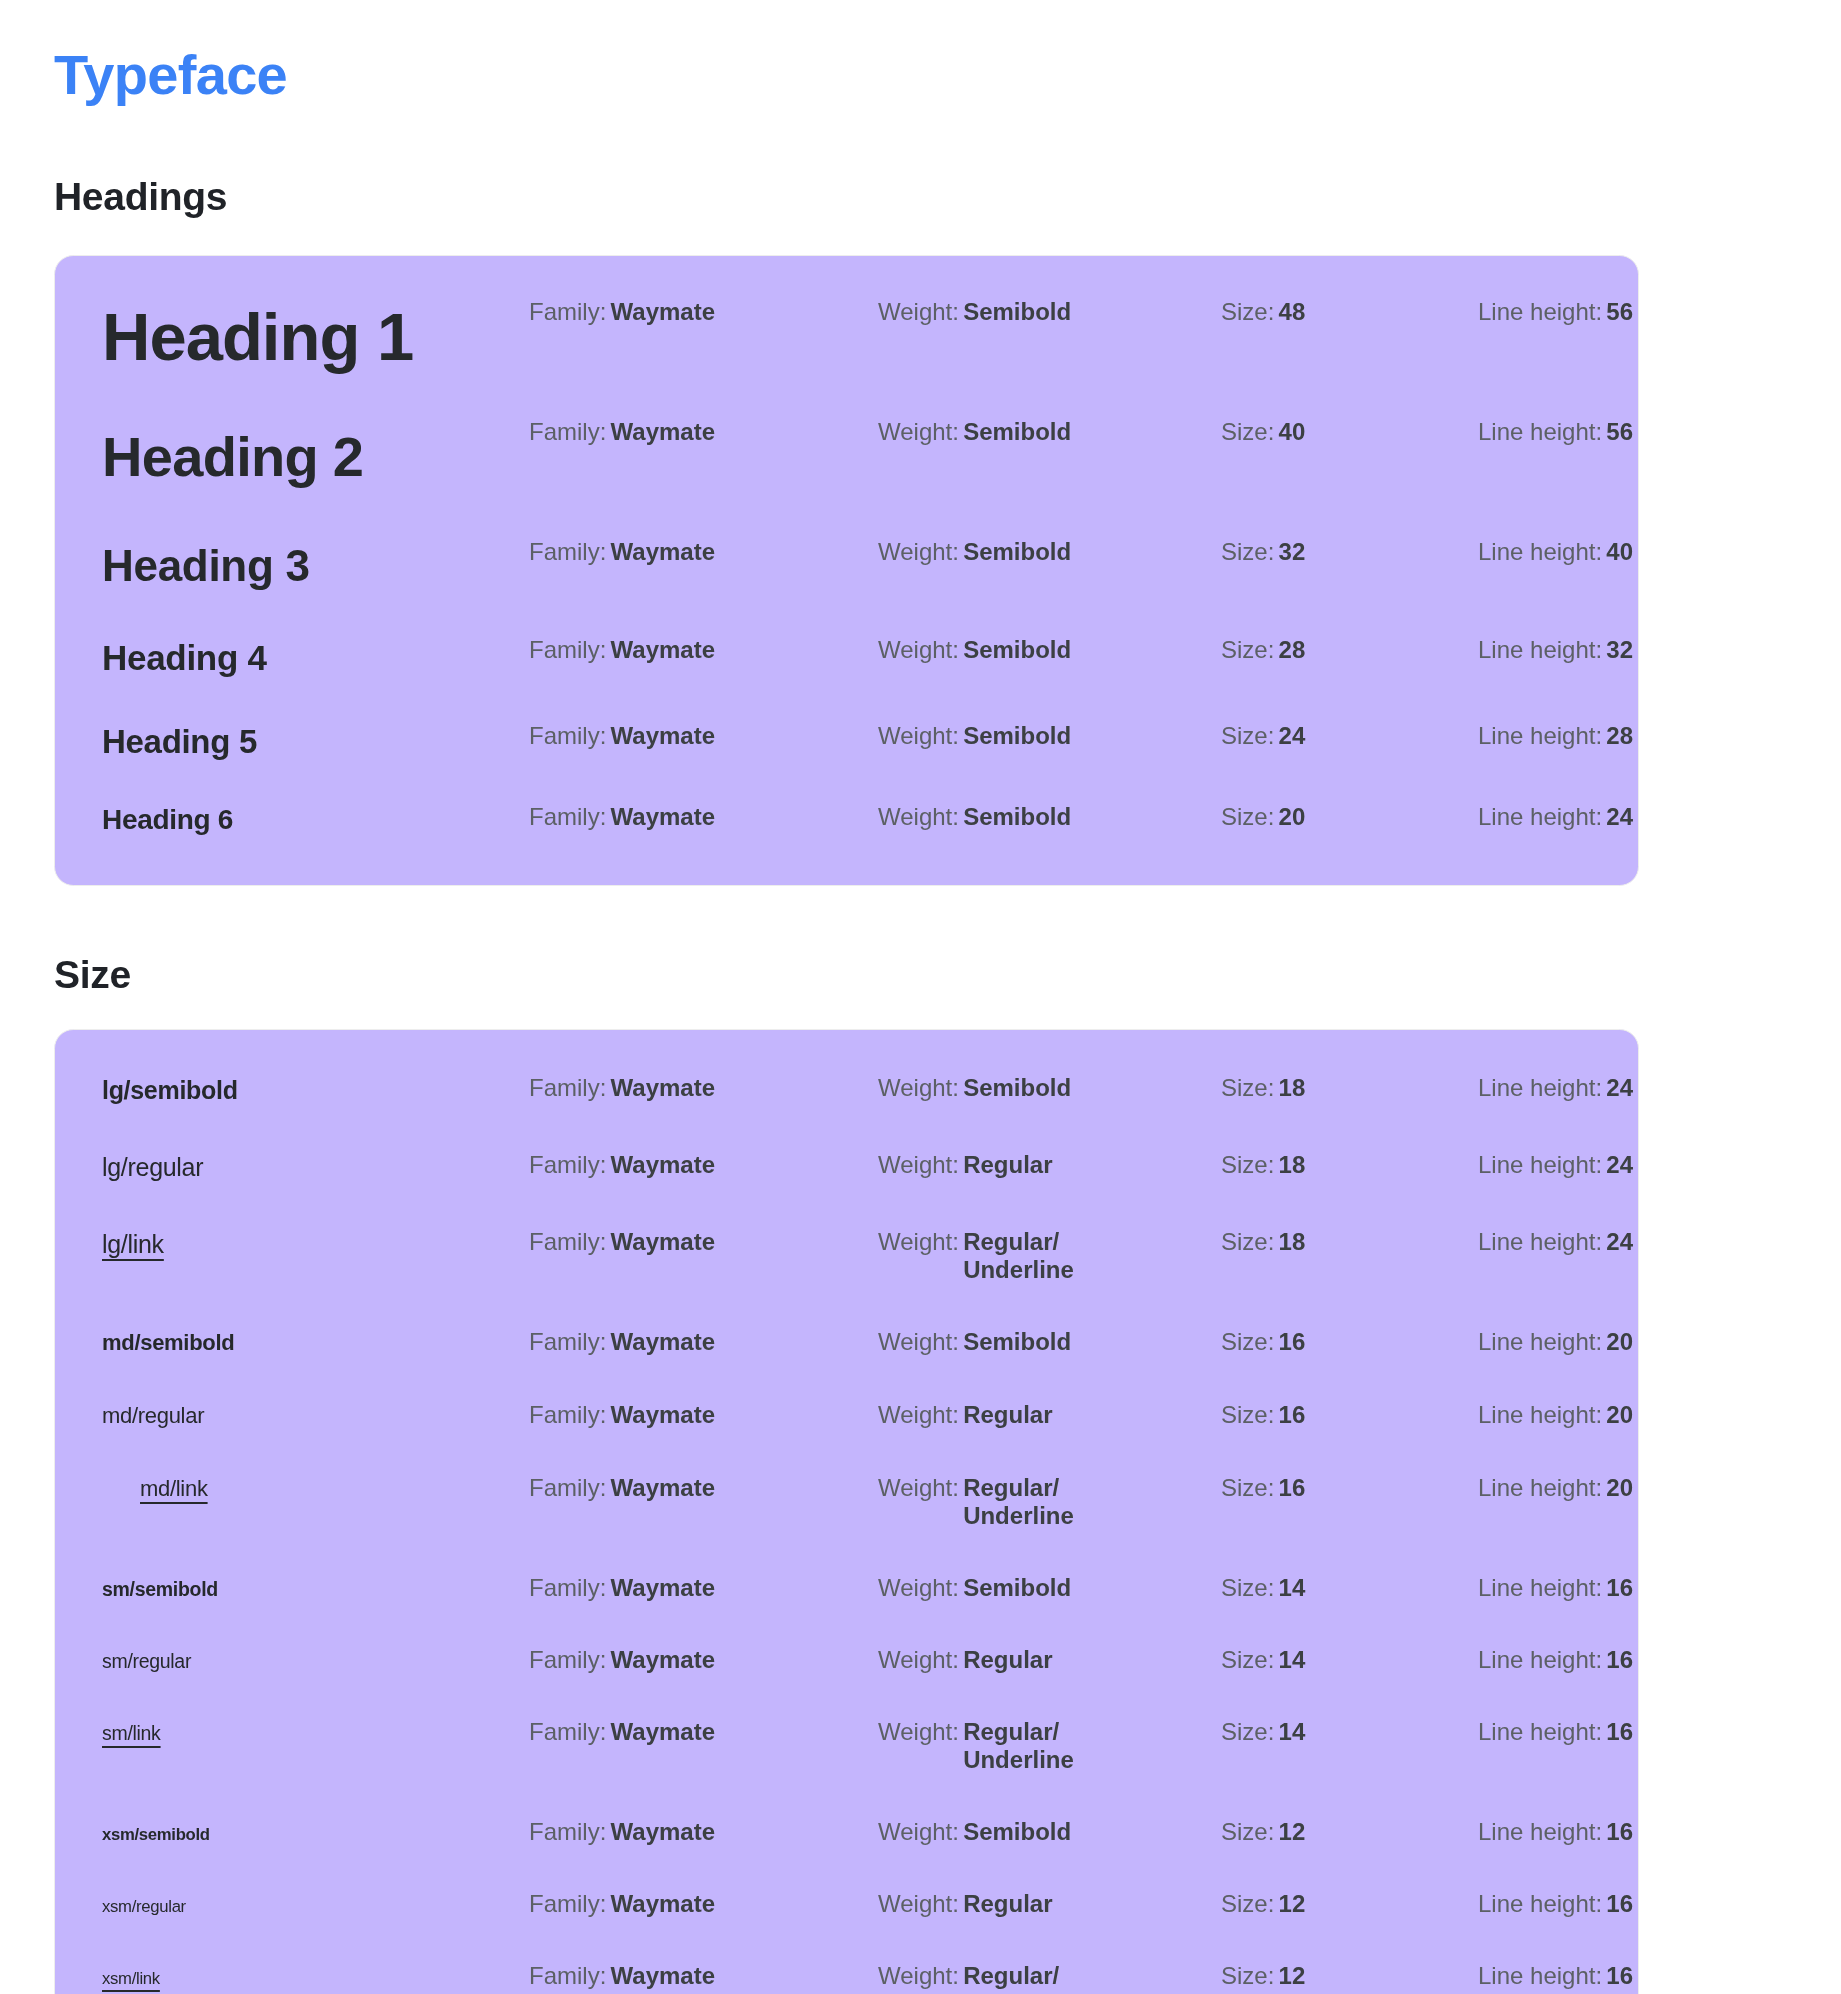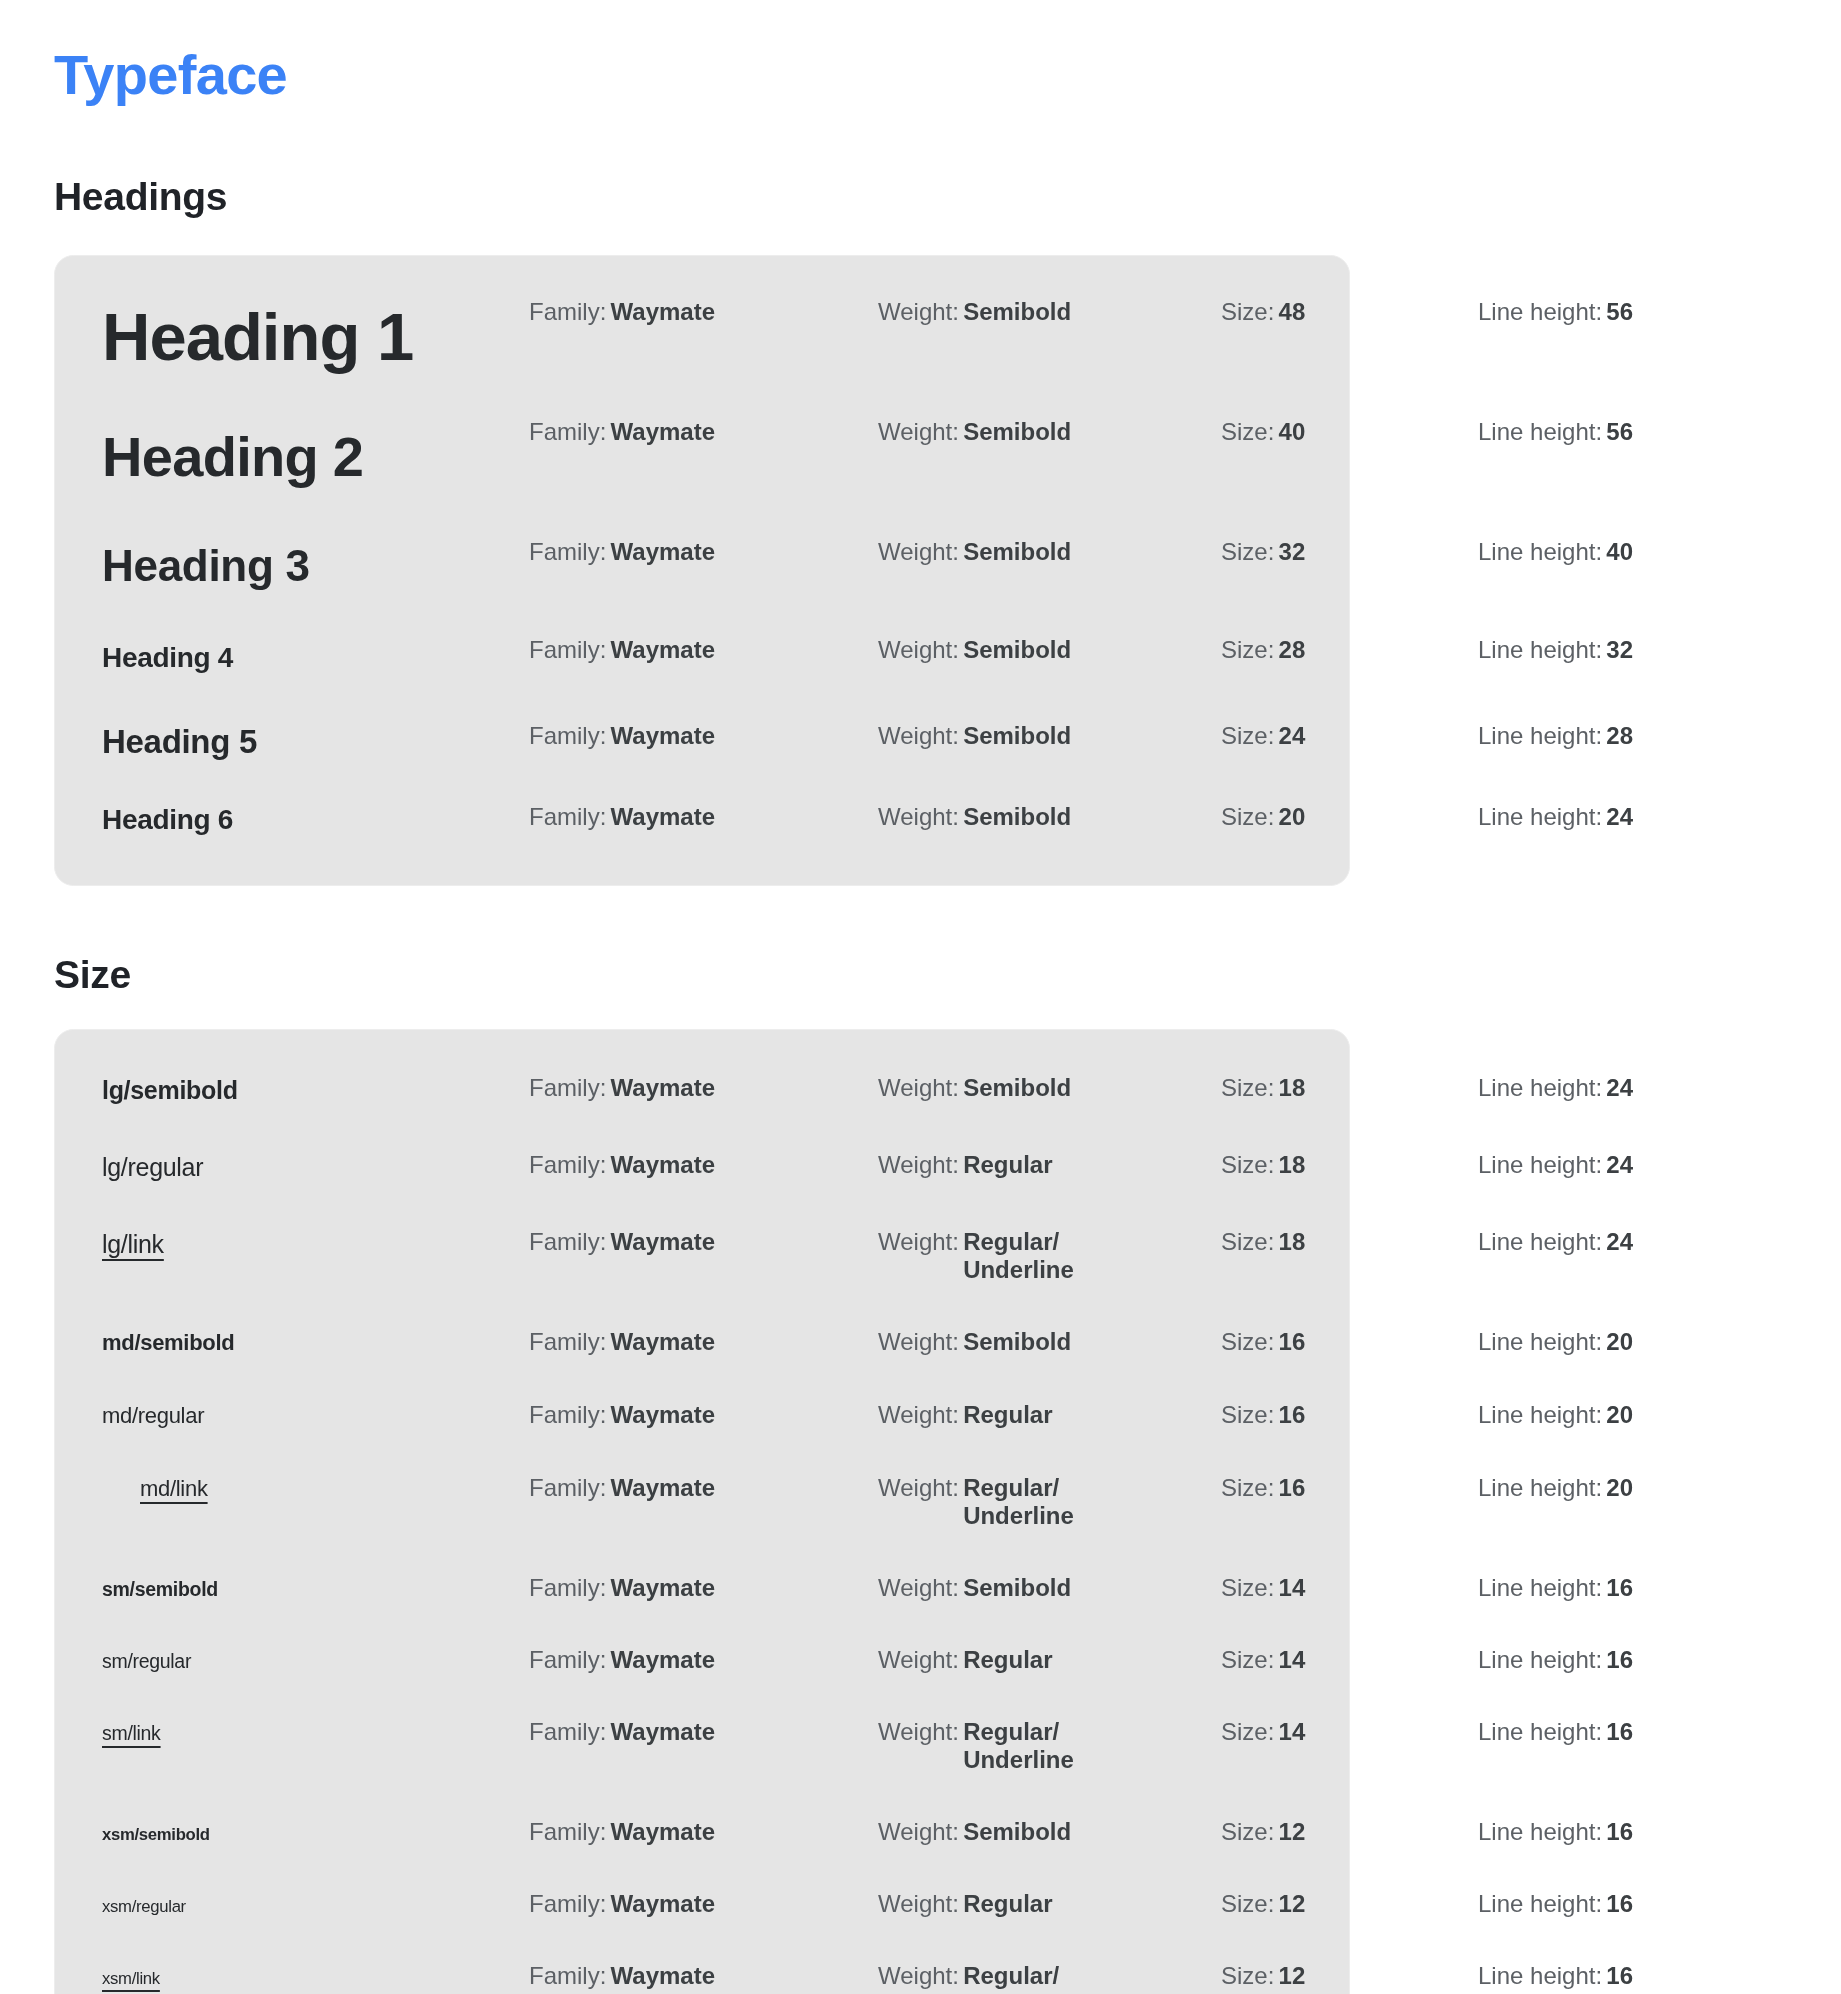--- a/index.html
+++ b/index.html
@@ -25,22 +25,22 @@
     margin:0;
     font-size:39px; line-height:44px;
     font-weight:700; color:#202328;
     letter-spacing:-0.3px;
   }
   .section-title.headings{ margin-top:68px; }
   .section-title.body{ margin-top:67px; }
 
   .card{
     box-sizing:border-box;
-    width:1296px;
-    background:#e5e5e5;
+    width:1585px;
+    background:#c4b5fd;
     border:1.4px solid #ededed;
     border-radius:19.5px;
   }
   .card.card-headings{ margin-top:36px; padding:42px 47px 49px; }
   .card.card-body{ margin-top:32px; padding:44px 47px 39px; }
 
   .rows{ display:flex; flex-direction:column; }
   .card-headings .rows{ gap:42px; }
   .card-body .rows{ gap:44px; }
 
@@ -52,21 +52,21 @@
   .cell{ white-space:nowrap; font-size:24px; line-height:28px; }
   .cell .label{ color:#5c6065; font-weight:400; }
   .cell .value{ color:#3c4043; font-weight:700; white-space:pre-line; margin-left:4.2px; display:inline-block; vertical-align:top;}
 
   .sample-text{ color:#26292c; letter-spacing:-0.3px; display:inline-block; }
 
   
   .s-h1{ font-size:67px; line-height:78px; font-weight:700; letter-spacing:-1px; }
   .s-h2{ font-size:56px; line-height:78px; font-weight:700; letter-spacing:-0.7px; }
   .s-h3{ font-size:44px; line-height:56px;  font-weight:700; }
-  .s-h4{ font-size:28px; line-height:44px;  font-weight:700; }
+  .s-h4{ font-size:35px; line-height:44px;  font-weight:700; }
   .s-h5{ font-size:33px; line-height:39px;  font-weight:700; }
   .s-h6{ font-size:28px; line-height:33px;  font-weight:700; }
 
   
   .s-lg-semibold{ font-size:25px; line-height:33px; font-weight:700; }
   .s-lg-regular { font-size:25px; line-height:33px; font-weight:400; }
   .s-lg-link    { font-size:25px; line-height:33px; font-weight:400; }
   .s-md-semibold{ font-size:22px; line-height:28px; font-weight:700; }
   .s-md-regular { font-size:22px; line-height:28px; font-weight:400; }
   .s-md-link    { font-size:22px; line-height:28px; font-weight:400;margin-left:38px; }

